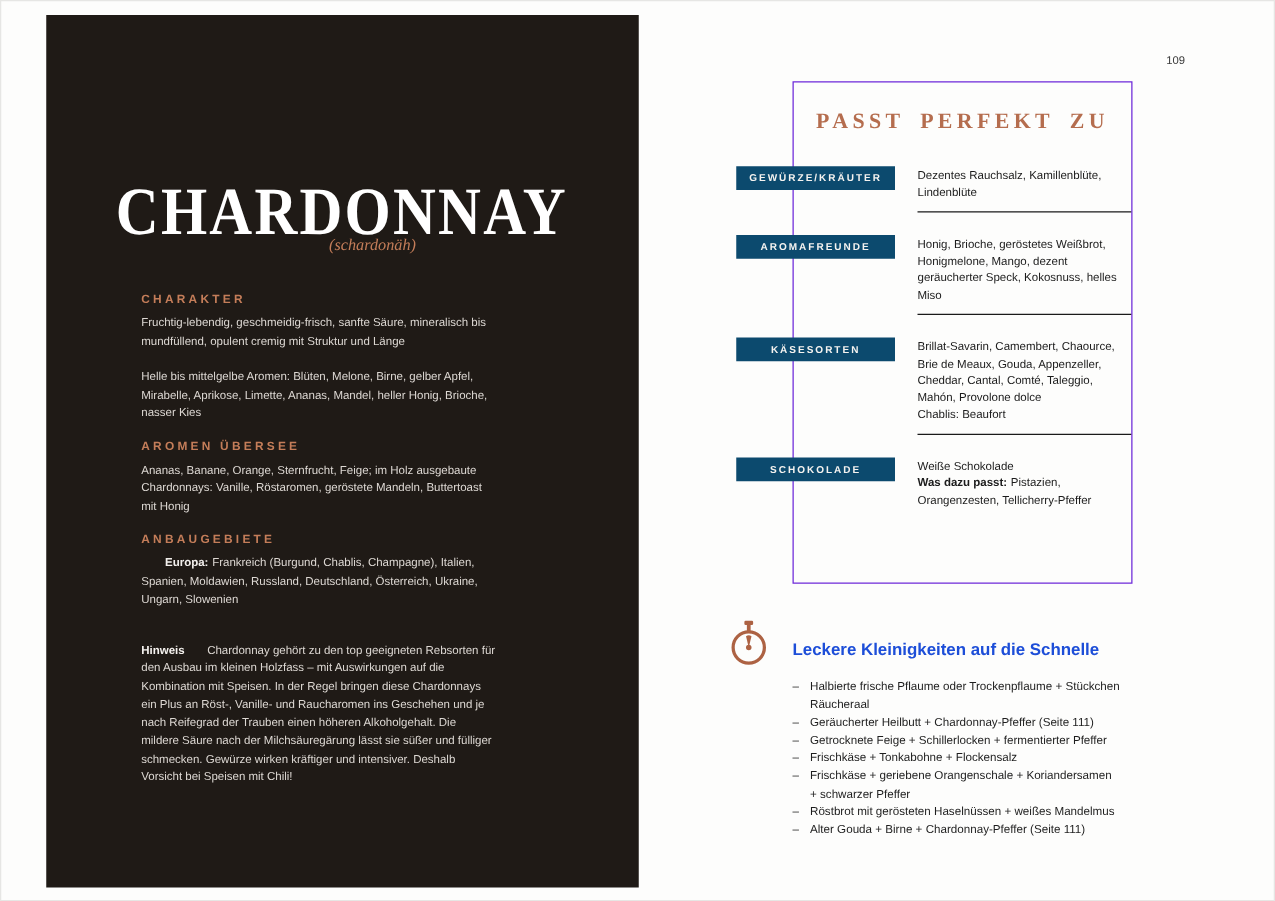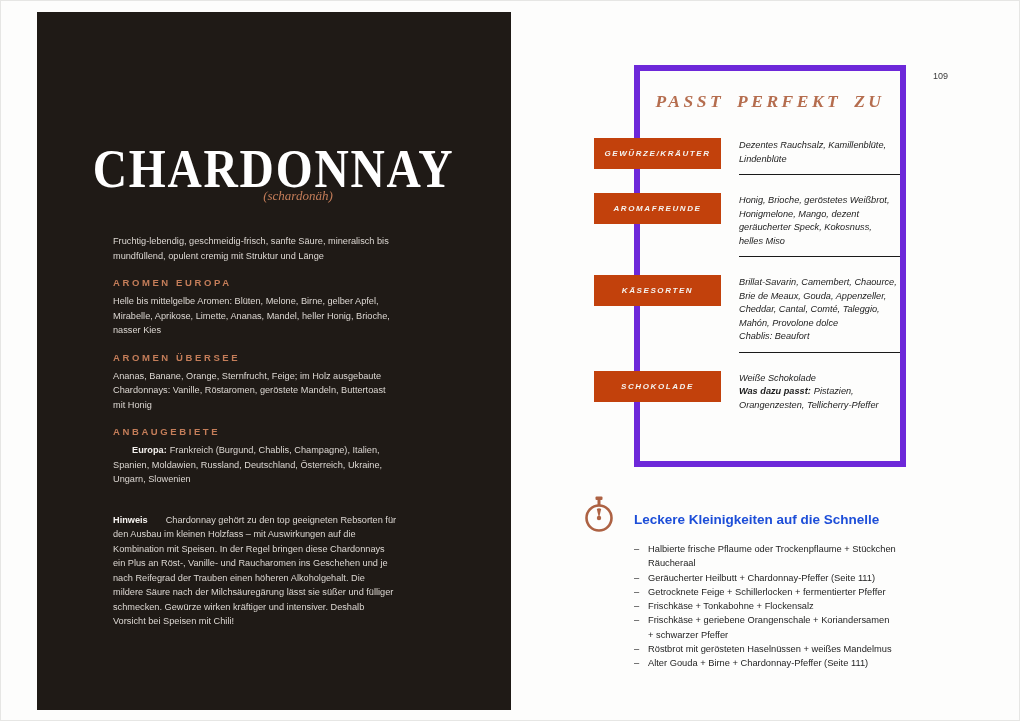--- a/index.html
+++ b/index.html
@@ -16,31 +16,31 @@
                  font-family:"Liberation Serif",serif;font-style:italic;font-size:13px;color:#c47d59;padding-left:24px;}
   .dark-content{position:absolute;left:76px;top:222px;width:284px;}
   .sec{margin:0 0 14px 0;}
   .sec-h{color:#c47d59;font-size:9.5px;font-weight:700;letter-spacing:2.6px;margin:0 0 6px 0;}
   .sec-p{color:#ddd8d3;font-size:9.2px;line-height:14.5px;margin:0;}
   .lead{font-weight:700;color:#f2efec;margin-right:3px;padding-left:19px;}
   .hinweis{margin-top:26px;}
   .hinweis .hl{font-weight:700;color:#f5f2ef;margin-right:18px;}
 
   
-  .page-number{position:absolute;left:932px;top:42px;font-size:9px;color:#3a3a3a;margin-top:28px;}
+  .page-number{position:absolute;left:932px;top:42px;font-size:9px;color:#3a3a3a;}
 
   .pairing-box{position:absolute;left:633px;top:64px;width:272px;height:402px;
-               border:6px solid #6d28d9;box-sizing:border-box;font-style:italic;}
+               border:1px solid #6d28d9;box-sizing:border-box;}
   .pairing-title{margin-top:20px;text-align:center;
                  font-family:"Liberation Serif",serif;font-weight:700;font-size:17.5px;
                  letter-spacing:3.5px;word-spacing:5px;color:#b56d4e;}
   .p-rows{margin-top:26px;}
   .p-row{position:relative;padding-left:99px;margin-top:18px;}
   .p-row.first{margin-top:0;}
-  .p-label{position:absolute;left:-46px;top:0;width:127px;height:31px;background:#c2410c;
+  .p-label{position:absolute;left:-46px;top:0;width:127px;height:19px;background:#0c4a6e;
            color:#f5f3f0;font-size:8px;font-weight:700;letter-spacing:1.6px;
            display:flex;align-items:center;justify-content:center;box-sizing:border-box;}
   .p-content{border-bottom:1px solid #1a1a1a;padding:1px 3px 8px 0;
              font-size:9.2px;line-height:13.5px;color:#1c1c1c;}
   .p-row.last .p-content{border-bottom:none;}
   .p-content p{margin:0;}
   .pair{font-weight:700;margin-right:3px;}
 
   .snack-icon{position:absolute;left:582px;top:495px;}
   .snack-heading{position:absolute;left:633px;top:511px;width:300px;
@@ -57,25 +57,25 @@
 
   <div class="dark-page">
     <div class="wine-title">
       <span class="tt">CHARDONNAY</span>
     </div>
     <div class="pronunciation">(schardonäh)</div>
 
     <div class="dark-content">
 
       <div class="sec">
+        <div class="sec-h">CHARAKTER</div>
         <p class="sec-p">Fruchtig-lebendig, geschmeidig-frisch, sanfte Säure, mineralisch bis mundfüllend, opulent cremig mit Struktur und Länge</p>
       </div>
 
       <div class="sec">
-        <div class="sec-h">AROMEN EUROPA</div>
         <p class="sec-p">Helle bis mittelgelbe Aromen: Blüten, Melone, Birne, gelber Apfel, Mirabelle, Aprikose, Limette, Ananas, Mandel, heller Honig, Brioche, nasser Kies</p>
       </div>
 
       <div class="sec">
         <div class="sec-h">AROMEN ÜBERSEE</div>
         <p class="sec-p">Ananas, Banane, Orange, Sternfrucht, Feige; im Holz ausgebaute Chardonnays: Vanille, Röstaromen, geröstete Mandeln, Buttertoast mit Honig</p>
       </div>
 
       <div class="sec">
         <div class="sec-h">ANBAUGEBIETE</div>

